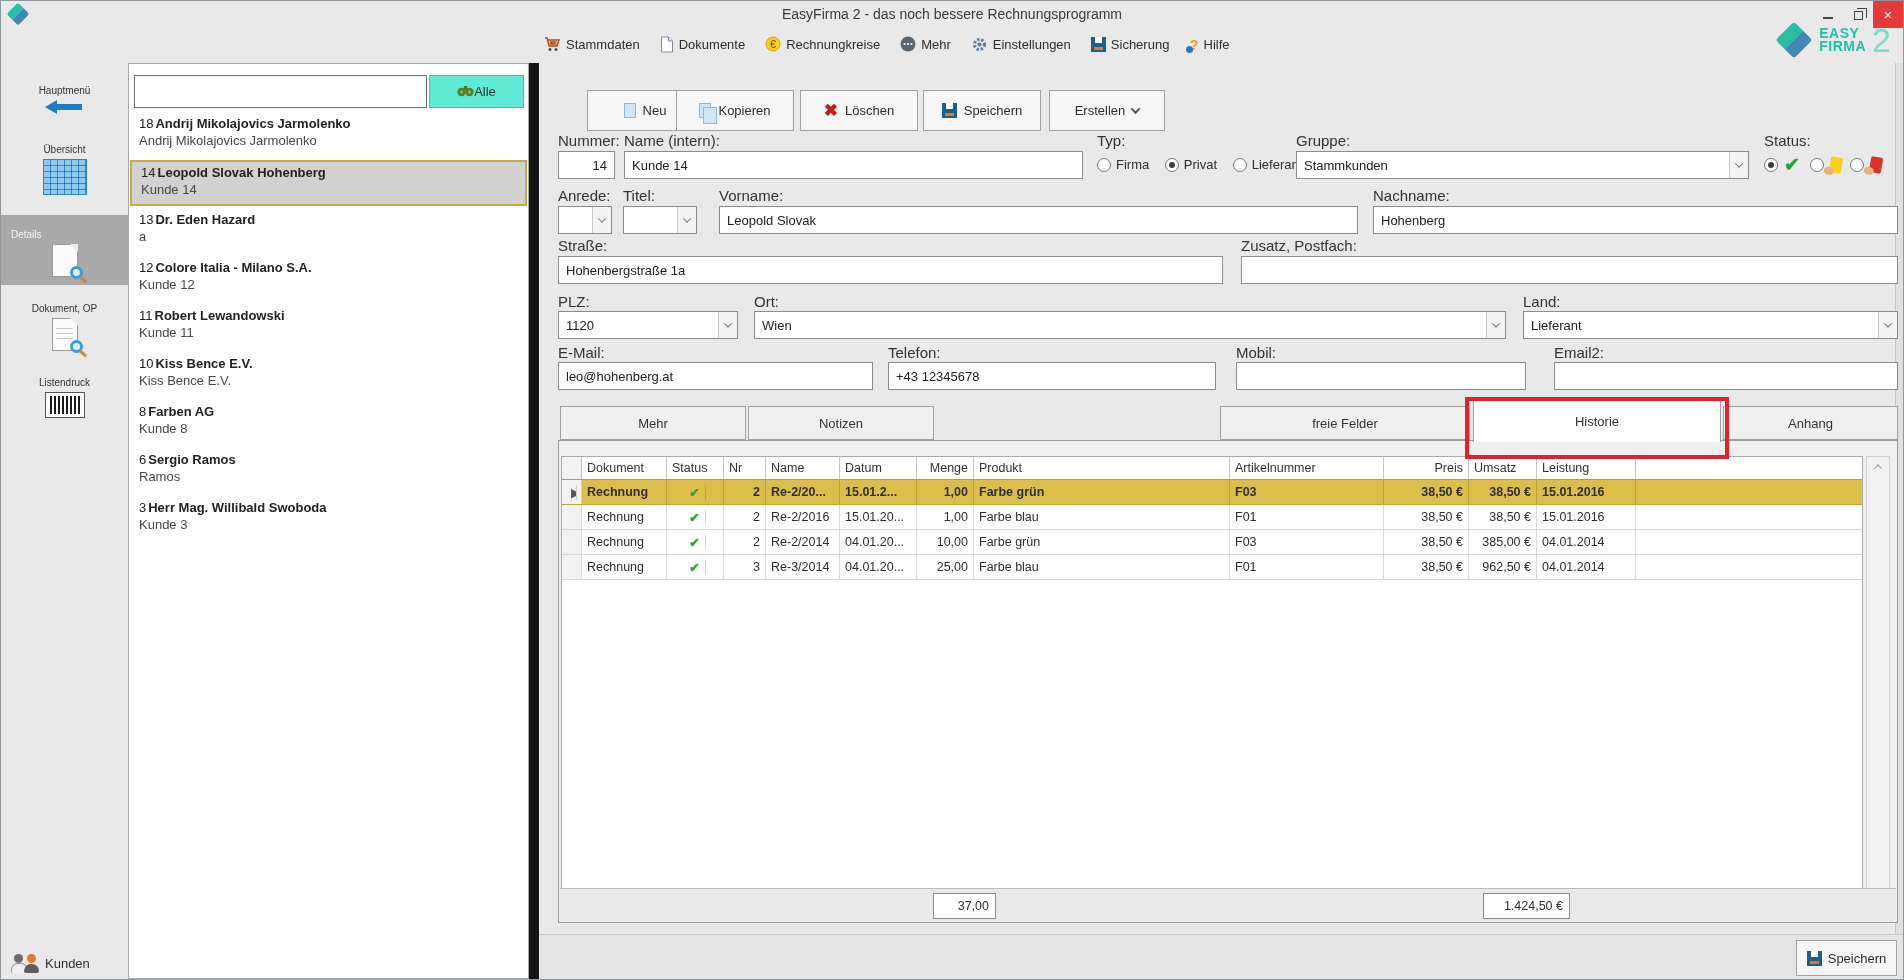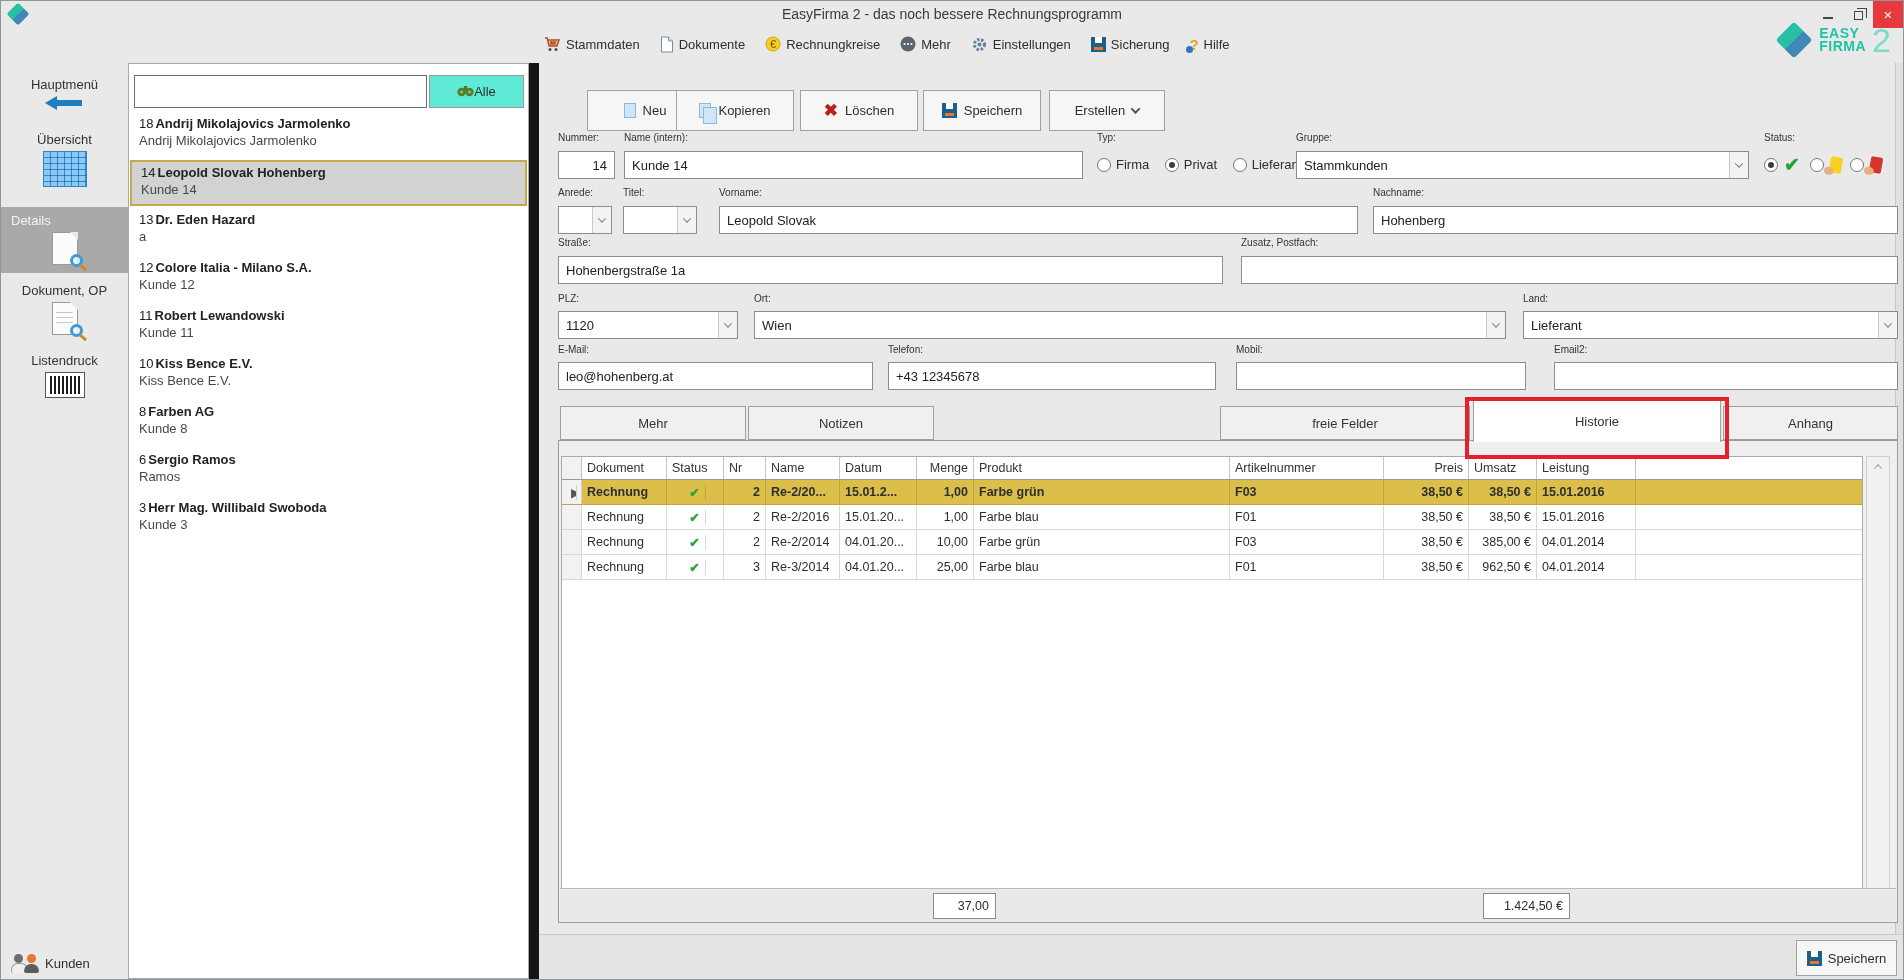--- a/index.html
+++ b/index.html
@@ -27,21 +27,21 @@
   .help-q { color:#eba21b; font-weight:bold; font-size:15px; position:relative;}
   .help-q .dot { position:absolute; left:-3px; bottom:0px; width:7px; height:7px; border-radius:50%; background:#2e78c0;}
   .logo { position:absolute; right:12px; top:24px; display:flex; align-items:center; gap:6px;}
   .logo-diamond { width:26px; height:26px; background:linear-gradient(90deg,#2abfa3 50%,#4187b8 50%); transform:rotate(45deg); border-radius:3px; margin-right:6px;}
   .logo-words { font-weight:bold; font-size:14px; line-height:13px; color:#1fc3a7; letter-spacing:.5px;}
   .logo-num { font-size:34px; color:#79dcc6; font-weight:300; line-height:30px;}
   
   .sidebar { position:absolute; top:62px; left:0; width:127px; bottom:0; }
   .nav-item { text-align:center; padding:6px 0 8px 0; }
   .nav-item.selected { background:#a9a9a9; }
-  .nav-label { font-size:13px; color:#333; margin-bottom:4px;}
+  .nav-label { font-size:10px; color:#333; margin-bottom:4px;margin-top:8px;}
   .icon-wrap { display:flex; justify-content:center; margin-top:2px;}
   .arrow-left-icon { position:relative; width:40px; height:14px; margin:4px auto 8px auto;}
   .arrow-left-icon .tri { position:absolute; left:0; top:0; width:0; height:0; border-top:7px solid transparent; border-bottom:7px solid transparent; border-right:12px solid #1e7fc0;}
   .arrow-left-icon .bar { position:absolute; left:11px; top:4px; width:26px; height:6px; background:#1e7fc0;}
   .grid-icon { width:44px; height:36px; border:1px solid #2e86c5; background:
       repeating-linear-gradient(90deg, #bfe2f8 0 6px, #3f9ad8 6px 7px),
       repeating-linear-gradient(#bfe2f8 0 5px, #3f9ad8 5px 6px); background-blend-mode:multiply; margin:0 auto 6px auto;}
   .doc-icon { position:relative; width:26px; height:33px; background:#fbfbfb; border:1px solid #9a9a9a; margin:0 auto;}
   .doc-icon .fold { position:absolute; right:-1px; top:-1px; width:0; height:0; border-left:8px solid transparent; border-top:8px solid #e9e9e9; }
   .doc-icon .lens { position:absolute; right:-6px; bottom:-3px; width:13px; height:13px; border:3px solid #3f9ad8; border-radius:50%; background:rgba(235,245,252,.85);}
@@ -73,21 +73,21 @@
   .main { position:absolute; top:62px; left:538px; right:0; bottom:0; }
   .act-btn { position:absolute; top:27px; height:41px; border:1px solid #a0a0a0; background:#f6f6f6; display:flex; align-items:center; justify-content:center; gap:7px; font-size:13px;}
   .page-ic { width:12px; height:15px; background:#cfe6f7; border:1px solid #8fb8d8; position:relative;}
   .page-ic.double::after { content:""; position:absolute; left:3px; top:3px; width:12px; height:15px; background:#cfe6f7; border:1px solid #8fb8d8;}
   .x-ic { color:#bb1f1f; font-weight:bold; font-size:17px; line-height:1;}
   .floppy-ic { position:relative; width:15px; height:15px; background:#1d5f8a;}
   .floppy-ic::before { content:""; position:absolute; left:4px; top:0; width:7px; height:6px; background:#fff;}
   .floppy-ic::after { content:""; position:absolute; left:3px; bottom:2px; width:9px; height:3px; background:#e8762d;}
   .chevron { width:7px; height:7px; border-right:2px solid #555; border-bottom:2px solid #555; transform:rotate(45deg) translate(-1px,-1px);}
   
-  .flabel { position:absolute; font-size:10px; color:#333; white-space:nowrap;}
+  .flabel { position:absolute; font-size:15px; color:#333; white-space:nowrap;}
   .finput { position:absolute; height:28px; border:1px solid #8c8c8c; background:#fff; font:13px "Liberation Sans",sans-serif; padding:0 7px; color:#222;}
   .fcombo { position:absolute; height:28px; border:1px solid #8c8c8c; background:#fff; display:flex; align-items:center;}
   .fcombo .val { flex:1; padding:0 7px; font-size:13px; color:#222; white-space:nowrap; overflow:hidden;}
   .fcombo .dd { width:19px; align-self:stretch; background:#f3f3f3; border-left:1px solid #c9c9c9; display:flex; align-items:center; justify-content:center;}
   .dd .chevron { border-color:#777; border-width:1.5px; width:6px; height:6px;}
   .radio { display:inline-flex; align-items:center; gap:5px; margin-right:12px; font-size:13px;}
   .rdot { width:14px; height:14px; border:1px solid #767676; border-radius:50%; background:#fff; position:relative;}
   .rdot.checked::after { content:""; position:absolute; left:3px; top:3px; width:6px; height:6px; border-radius:50%; background:#3c3c3c;}
   .check-glyph { color:#2ca23b; font-weight:bold; font-size:19px; line-height:1;}
   .card-ic { position:relative; width:12px; height:16px; border-radius:2px; transform:rotate(10deg); margin:0 8px 0 2px;}

